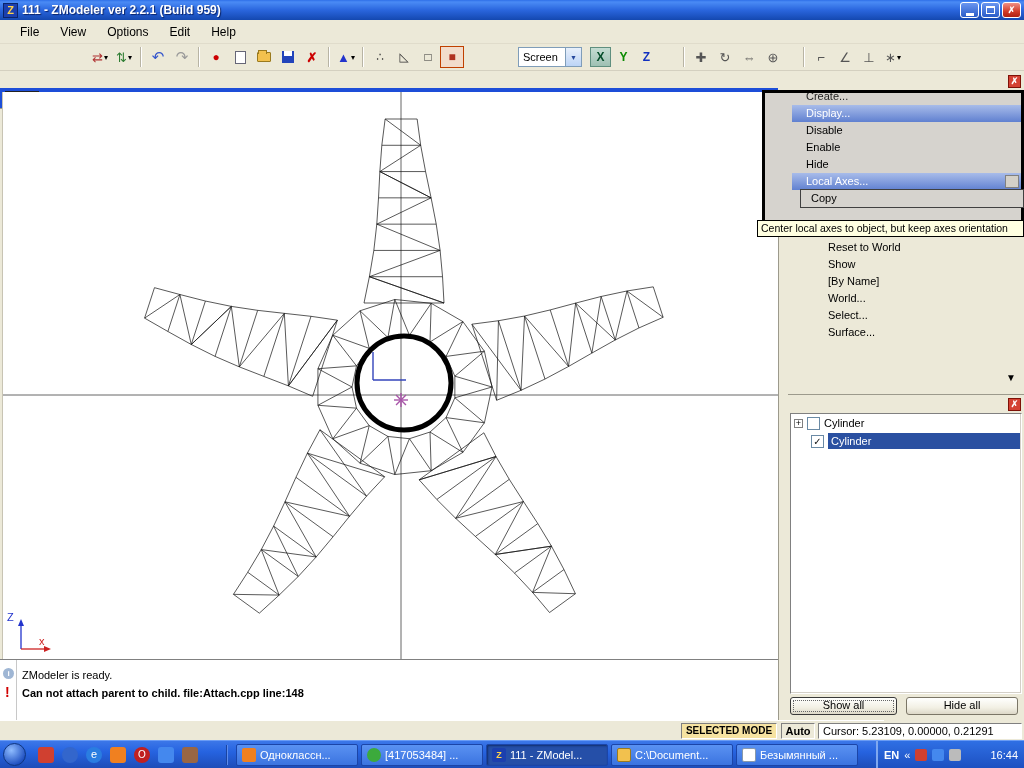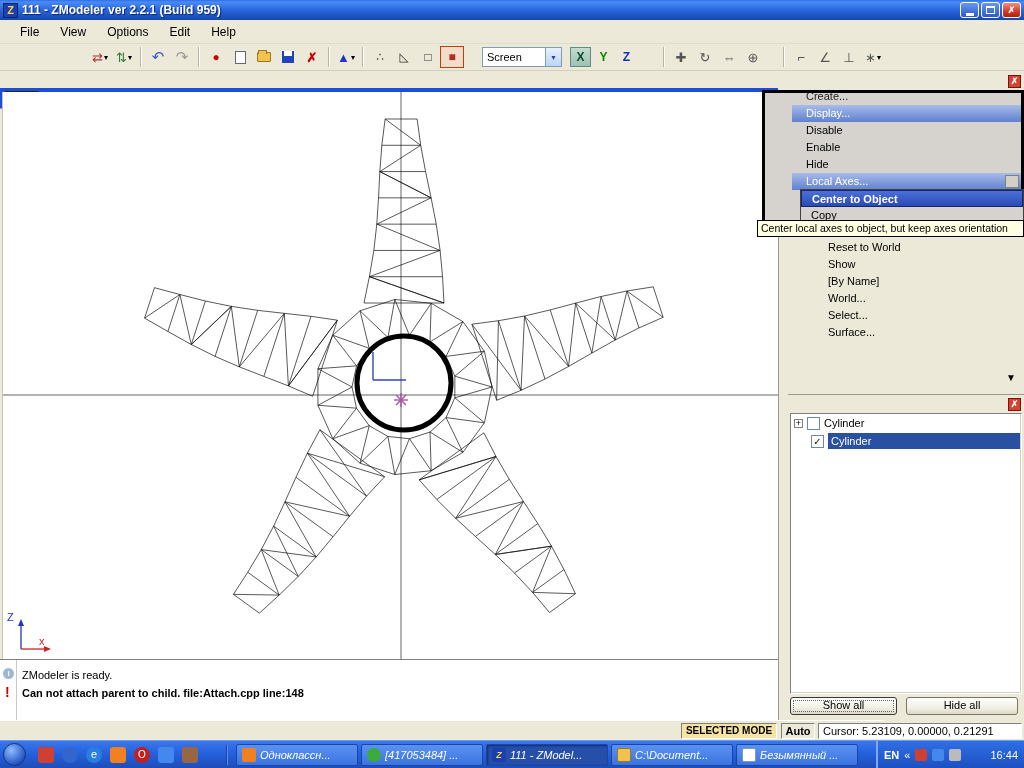--- a/index.html
+++ b/index.html
@@ -38,21 +38,21 @@
   .ic-del{color:#C00;font-weight:bold;}
   .ic-cone{color:#2233CC;}
   .ic-mode{font-size:12px;}
   .active-tool{border:1px solid #C04000;background:#F2DCCB;}
   .active-tool .ic-mode{color:#B03020;}
   .cssicon-page{width:11px;height:13px;background:#fff;border:1px solid #667;}
   .cssicon-folder{width:14px;height:10px;background:#F2C14E;border:1px solid #9A7A1E;border-radius:1px;position:relative;}
   .cssicon-folder::before{content:"";position:absolute;left:0;top:-3px;width:7px;height:3px;background:#F2C14E;border:1px solid #9A7A1E;border-bottom:none;}
   .cssicon-disk{width:12px;height:12px;background:#2244BB;position:relative;}
   .cssicon-disk::before{content:"";position:absolute;left:2px;top:0;width:8px;height:5px;background:#fff;}
-  .combo{display:flex;width:80px;height:20px;background:#fff;border:1px solid #7F9DB9;align-items:center;margin-left:18px;justify-content:flex-end;}
+  .combo{display:flex;width:64px;height:20px;background:#fff;border:1px solid #7F9DB9;align-items:center;margin-left:54px;justify-content:flex-end;}
   .combo-text{flex:1;padding-left:4px;font-size:11px;}
   .combo-btn{width:16px;height:18px;background:linear-gradient(#E8F0FB,#BCD4F6);border-left:1px solid #7F9DB9;display:flex;align-items:center;justify-content:center;font-size:7px;color:#26489C;}
   .axb{width:21px;height:20px;display:flex;align-items:center;justify-content:center;font-weight:bold;font-size:12px;margin-left:2px;}
   #ax-x{background:linear-gradient(#C4DCD2,#9EC0B3);border:1px solid #5F8F7F;color:#054D2A;margin-left:8px;}
   #ax-y{color:#0A8A00;}
   #ax-z{color:#1030C0;}
   .ic-man{color:#555;}
 
   
   .vheader{position:absolute;left:0;top:88px;width:778px;height:21px;background:#1d4ed8;border-bottom:1px solid #9C9A8C;padding-left:48px;}
@@ -121,21 +121,21 @@
   .cursor-field{position:absolute;left:818px;top:2px;width:204px;height:16px;background:#fff;
     border:1px solid;border-color:#808080 #fff #fff #808080;font-size:11px;line-height:14px;padding-left:4px;white-space:nowrap;}
 
   
   .taskbar{position:absolute;left:0;top:740px;width:1024px;height:28px;
     background:linear-gradient(#3C77E8,#2663E0 40%,#1E4DB8);border-top:1px solid #6A9CF5;}
   .startorb{position:absolute;left:3px;top:2px;width:23px;height:23px;border-radius:50%;
     background:radial-gradient(circle at 35% 30%,#8FBCFF,#1E4FC0 75%);border:1px solid #10367E;}
   .ql{position:absolute;top:6px;width:16px;height:16px;border-radius:3px;}
   .qsep{position:absolute;left:226px;top:4px;width:0;height:20px;border-left:1px solid #1A44A0;border-right:1px solid #5E8DEE;}
-  .tasks{position:absolute;left:236px;top:3px;display:flex;gap:3px;font-style:italic;}
+  .tasks{position:absolute;left:236px;top:3px;display:flex;gap:3px;}
   .taskbtn{width:122px;height:22px;border-radius:2px;border:1px solid #1B45A8;
     background:linear-gradient(#5A92F2,#3B74E0);color:#fff;display:flex;align-items:center;gap:4px;padding:0 5px;font-size:11px;}
   .taskbtn .tlabel{white-space:nowrap;overflow:hidden;flex:1;}
   .taskbtn.active{background:#254FA8;box-shadow:inset 1px 1px 2px #12306E;}
   .ticon{width:14px;height:14px;flex:none;border-radius:2px;display:flex;align-items:center;justify-content:center;font-size:9px;font-weight:bold;color:#fff;}
   .tray{position:absolute;left:876px;top:0;width:148px;height:28px;
     background:linear-gradient(#2F6FE4,#1C4FC0);border-left:2px solid #7FA8F0;display:flex;align-items:center;gap:5px;padding:0 6px;color:#fff;}
   .tray .lang{font-size:11px;font-weight:bold;}
   .tray .chev{font-size:11px;}
   .trayicon{width:12px;height:12px;border-radius:2px;}
@@ -517,21 +517,20 @@
 
   <div class="ctxbox">
     <div class="cmi clip">Create...</div>
     <div class="cmi hl">Display...</div>
     <div class="cmi">Disable</div>
     <div class="cmi">Enable</div>
     <div class="cmi">Hide</div>
     <div class="cmi hl"><span>Local Axes...</span><span class="sub-handle"></span></div>
   </div>
   <div class="submenu">
-    <div class="smi sel">Center to Object</div>
     <div class="smi">Copy</div>
   </div>
   <div class="tooltip">Center local axes to object, but keep axes orientation</div>
 
   <div class="menu-rest">
     <div class="cmi">Reset to World</div>
     <div class="cmi">Show</div>
     <div class="cmi">[By Name]</div>
     <div class="cmi">World...</div>
     <div class="cmi">Select...</div>

